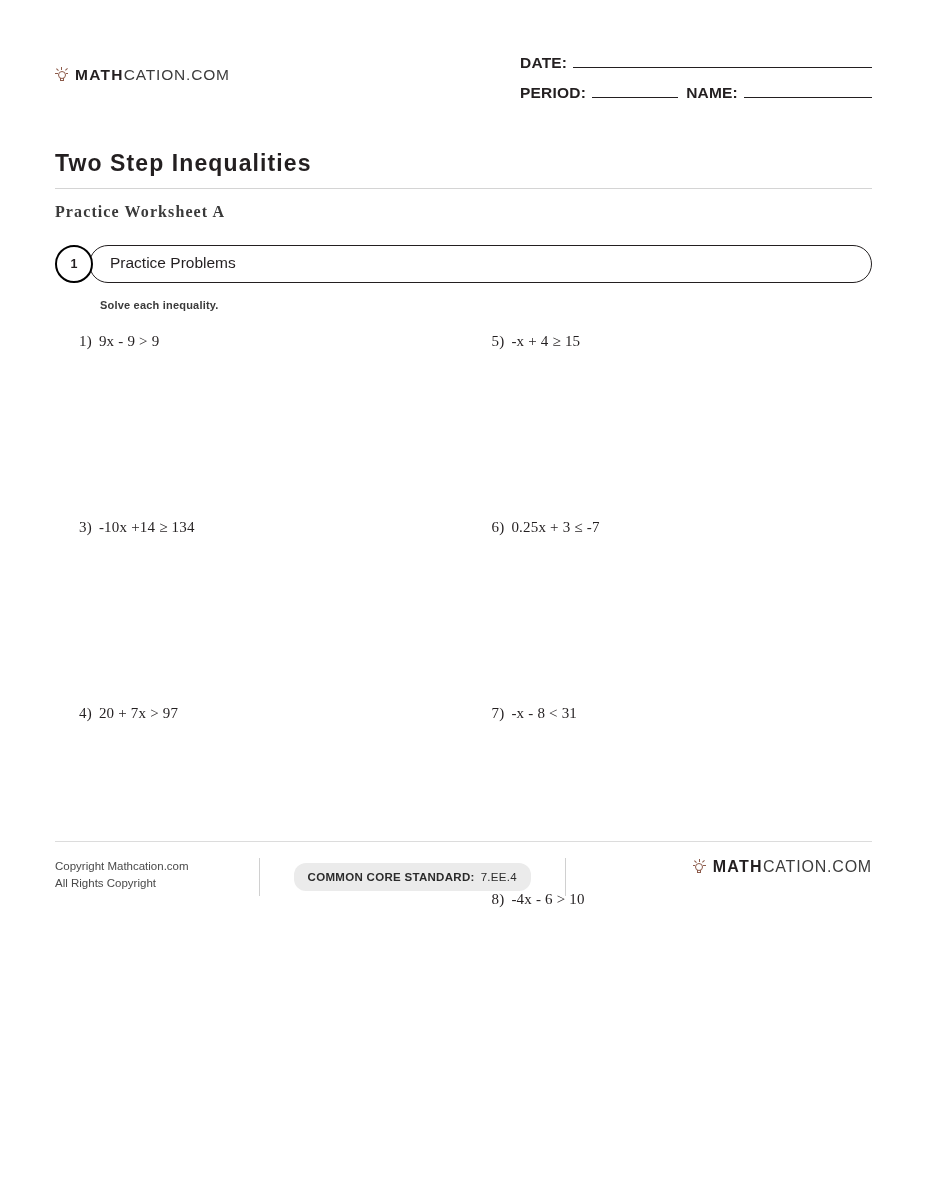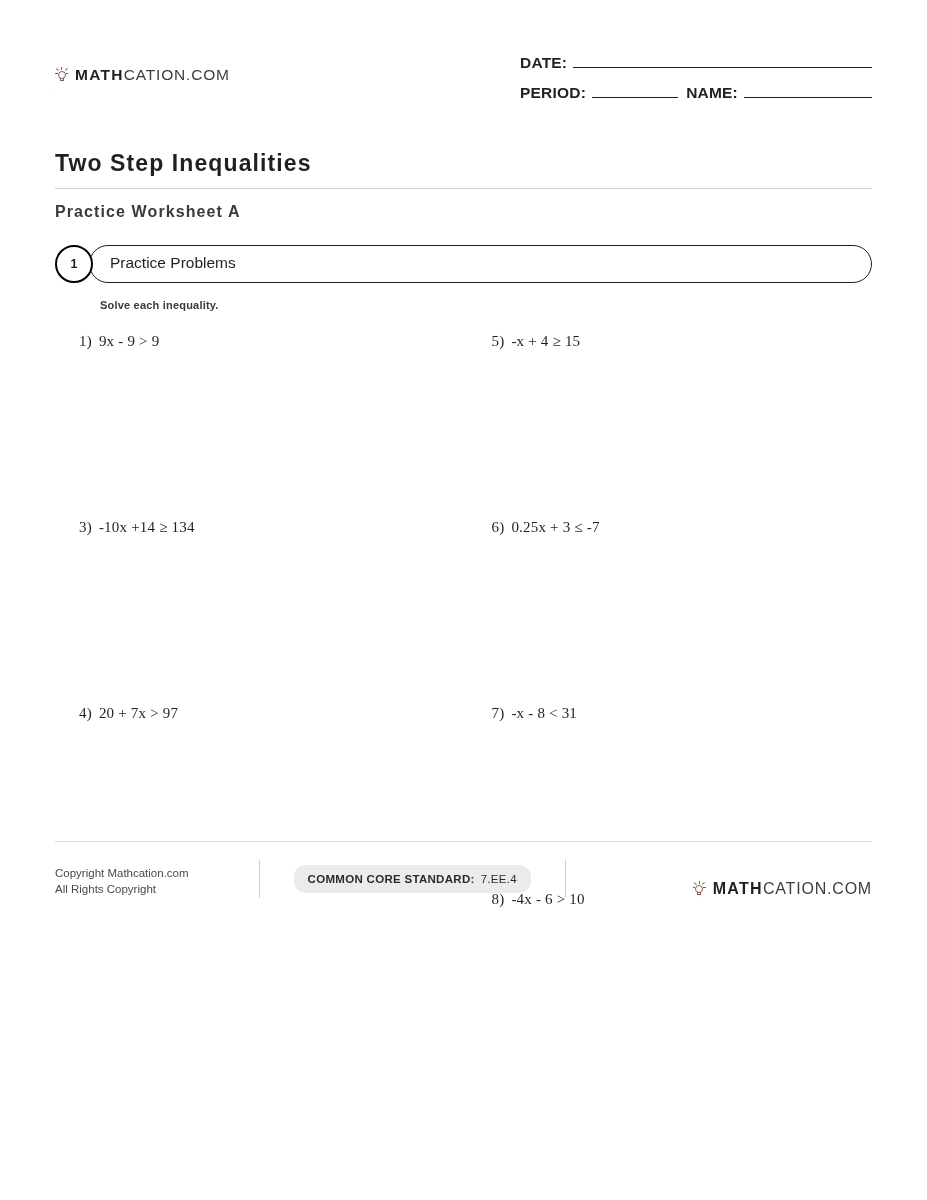--- a/index.html
+++ b/index.html
@@ -93,20 +93,21 @@
   .rule {
     margin-top: 11px;
     border-bottom: 1px solid #d4d4d4;
   }
   .subtitle {
     margin-top: 14px;
     font-size: 16px;
     font-weight: bold;
     letter-spacing: 1.1px;
     color: #3a3a3a;
+    font-family: Liberation Serif, serif;
   }
 
   
   .section {
     margin-top: 24px;
     position: relative;
     height: 38px;
   }
   .section-pill {
     position: absolute;
@@ -177,21 +178,21 @@
     left: 55px;
     right: 55px;
     bottom: 34px;
   }
   .footer-rule {
     border-bottom: 1px solid #dcdcdc;
     margin-bottom: 16px;
   }
   .footer-inner {
     display: flex;
-    align-items: flex-end;
+    align-items: flex-start;
     justify-content: space-between;
     height: 40px;
   }
   .copyright {
     font-size: 11.5px;
     color: #4a4a4a;
     line-height: 1.45;
   }
   .ccs-wrap {
     display: flex;

